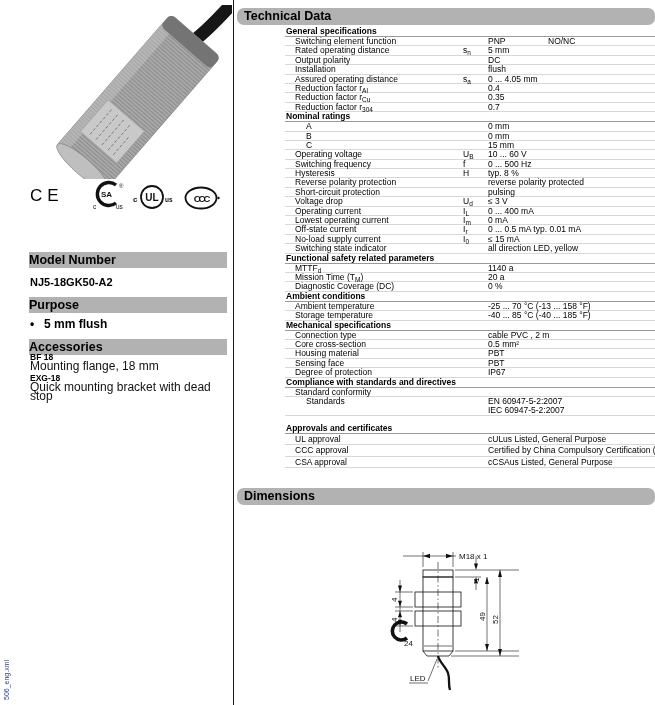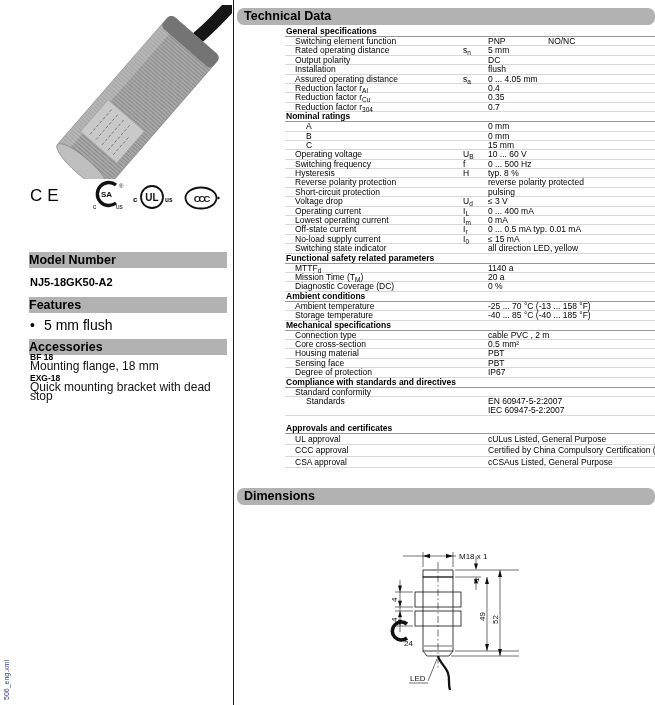--- a/index.html
+++ b/index.html
@@ -6,21 +6,21 @@
   html,body { background:#fff; }
   body { width:655px; height:705px; position:relative; overflow:hidden;
          font-family:"Liberation Sans", sans-serif; color:#000; }
   .divider { position:absolute; left:233px; top:0; width:1px; height:705px; background:#1a1a1a; }
 
   
   .leftcol { position:absolute; left:0; top:0; width:233px; height:705px; }
   .lbar { position:absolute; left:29px; width:198px; height:16px; background:#b2b2b2;
           font-weight:bold; font-size:12.5px; line-height:16px; }
   .model-value { position:absolute; left:30px; top:276px; font-weight:bold; font-size:11px; }
-  .feature-item { position:absolute; left:30px; top:317px; font-weight:normal; font-size:14px; }
+  .feature-item { position:absolute; left:30px; top:317px; font-weight:bold; font-size:12px; }
   .feature-item .dot { display:inline-block; width:14px; }
   .acc-block { position:absolute; left:30px; top:352px; width:190px; }
   .acc-name { font-weight:bold; font-size:8.5px; line-height:10px; }
   .acc-desc { font-size:12px; line-height:9.5px; margin-bottom:1px; color:#111; }
   .footer-note { position:absolute; left:3px; top:700px; transform:rotate(-90deg);
                  transform-origin:0 0; font-size:7px; color:#31407c; white-space:nowrap; }
 
   
   .marks { position:absolute; left:0; top:0; }
   .ce { position:absolute; left:30px; top:186px; font-size:17px; letter-spacing:5px; font-weight:500; }
@@ -100,21 +100,21 @@
     <svg class="mark-svg" style="left:184px;top:185px" width="40" height="26" viewBox="0 0 40 26">
       <ellipse cx="17" cy="13" rx="15.5" ry="10.5" fill="none" stroke="#111" stroke-width="1.8"></ellipse>
       <text x="17" y="16.5" font-size="9.5" font-weight="bold" text-anchor="middle" style="letter-spacing:-2px">CCC</text>
       <circle cx="34.5" cy="13" r="1.2" fill="#111"></circle>
     </svg>
   </div>
 
   <div class="lbar" style="top:252px">Model Number</div>
   <div class="model-value">NJ5-18GK50-A2</div>
 
-  <div class="lbar" style="top:297px">Features</div>
+  <div class="lbar" style="top:297px">Purpose</div>
   <div class="feature-item">
     <span class="dot">•</span><span>5 mm flush</span>
   </div>
 
   <div class="lbar" style="top:339px">Accessories</div>
   <div class="acc-block">
     <div class="acc-name">BF 18</div>
     <div class="acc-desc">Mounting flange, 18 mm</div>
     <div class="acc-name">EXG-18</div>
     <div class="acc-desc">Quick mounting bracket with dead stop</div>

